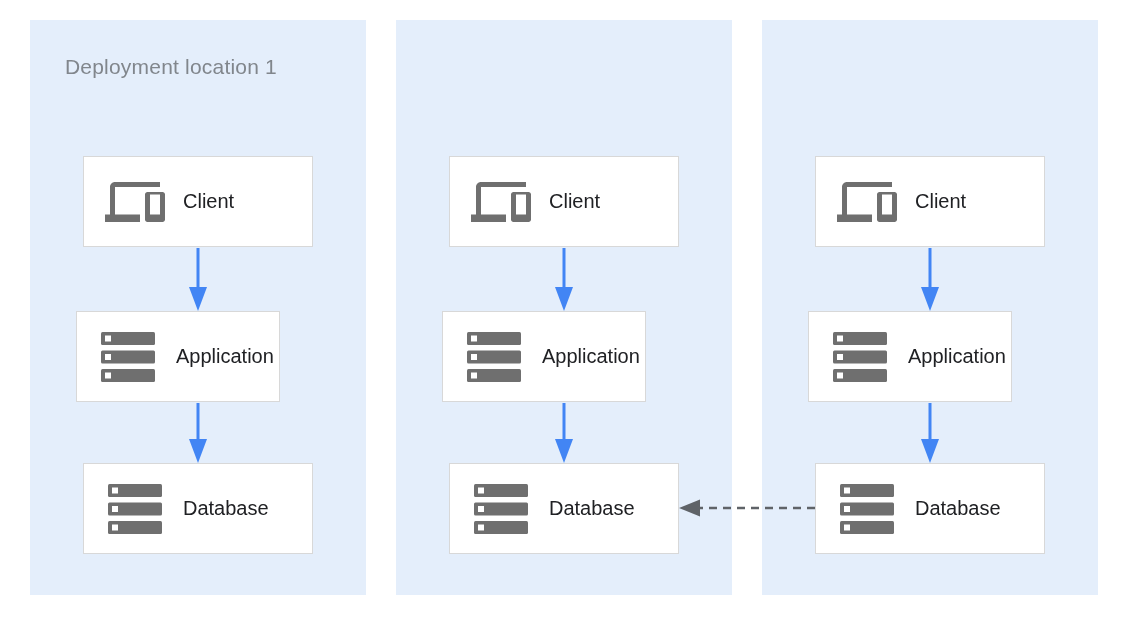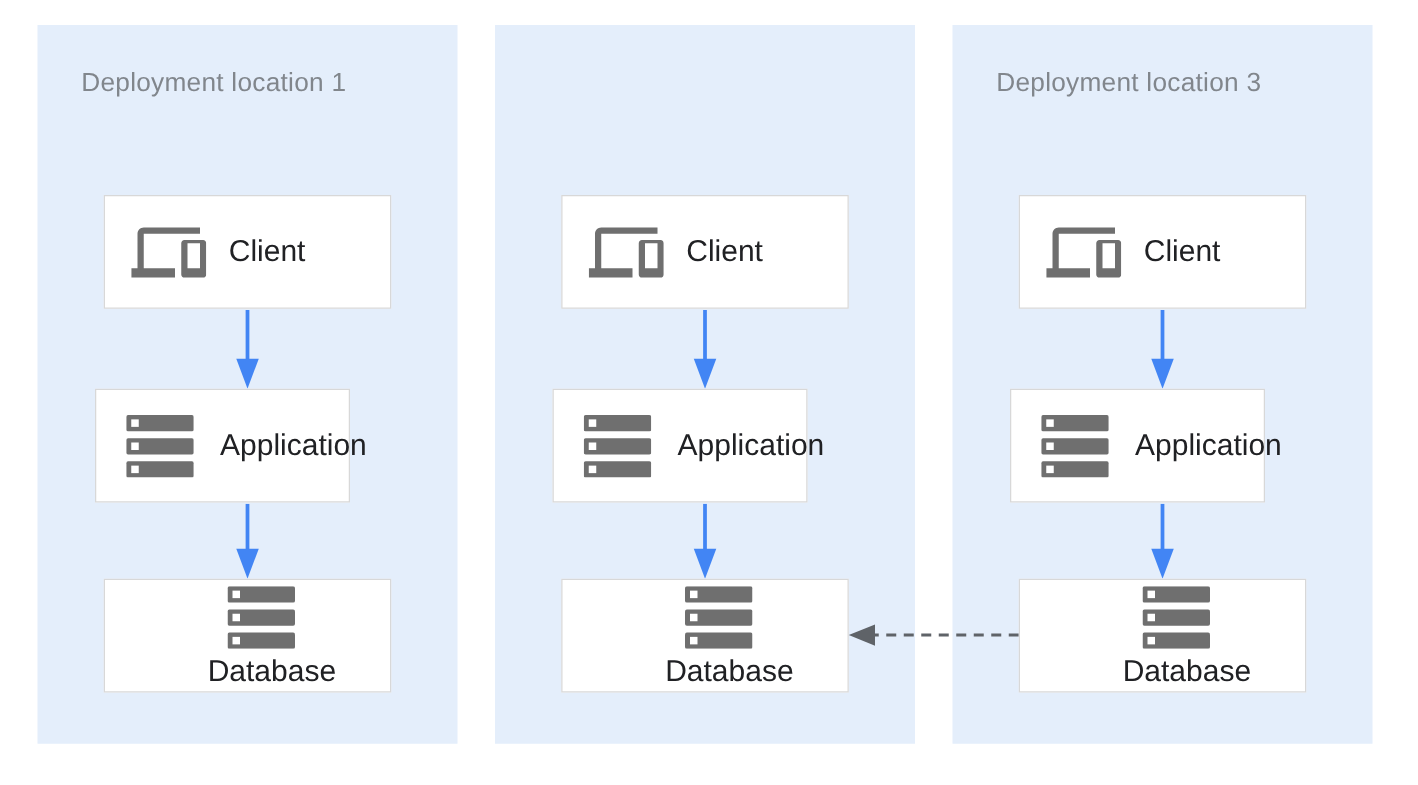--- a/index.html
+++ b/index.html
@@ -37,31 +37,31 @@
     box-sizing: border-box;
     display: flex;
     align-items: center;
     height: 91px;
     background: #ffffff;
     border: 1px solid #d8d8d8;
     padding-left: 21px;
   }
   .node-client   { top: 136px; left: 53px; width: 230px; }
   .node-app      { top: 291px; left: 46px; width: 204px; }
-  .node-db       { top: 443px; left: 53px; width: 230px; flex-direction: column; }
+  .node-db       { top: 443px; left: 53px; width: 230px; }
   .icon {
     width: 60px;
     flex: 0 0 60px;
     display: flex;
     align-items: center;
     justify-content: center;
   }
   .node-label {
     margin-left: 18px;
-    font-size: 24px;
+    font-size: 20px;
     color: #202124;
     white-space: nowrap;
   }
   .v-arrow { position: absolute; left: 158px; }
   .v-arrow.a1 { top: 228px; }
   .v-arrow.a2 { top: 383px; }
   .dashed-arrow {
     position: absolute;
     left: 679px;
     top: 494px;
@@ -167,21 +167,20 @@
             <rect x="4" y="22" width="6" height="6" fill="#ffffff"></rect>
           <rect x="0" y="37" width="54" height="13" rx="1.5" fill="#6f6f6f"></rect>
             <rect x="4" y="40.5" width="6" height="6" fill="#ffffff"></rect>
         </svg>
       </span>
       <span class="node-label">Database</span>
     </div>
   </section>
 
   <section class="panel panel-3">
-    <h2 class="panel-title">Deployment location 3</h2>
 
     <div class="node node-client">
       <span class="icon">
         <svg width="60" height="60" viewBox="0 0 24 24">
             <path fill="#6f6f6f" d="M4 6h18V4H4c-1.1 0-2 .9-2 2v11H0v3h14v-3H4V6zm19 2h-6c-.55 0-1 .45-1 1v10c0 .55.45 1 1 1h6c.55 0 1-.45 1-1V9c0-.55-.45-1-1-1zm-1 9h-4v-8h4v8z"></path>
           </svg>
       </span>
       <span class="node-label">Client</span>
     </div>
 

